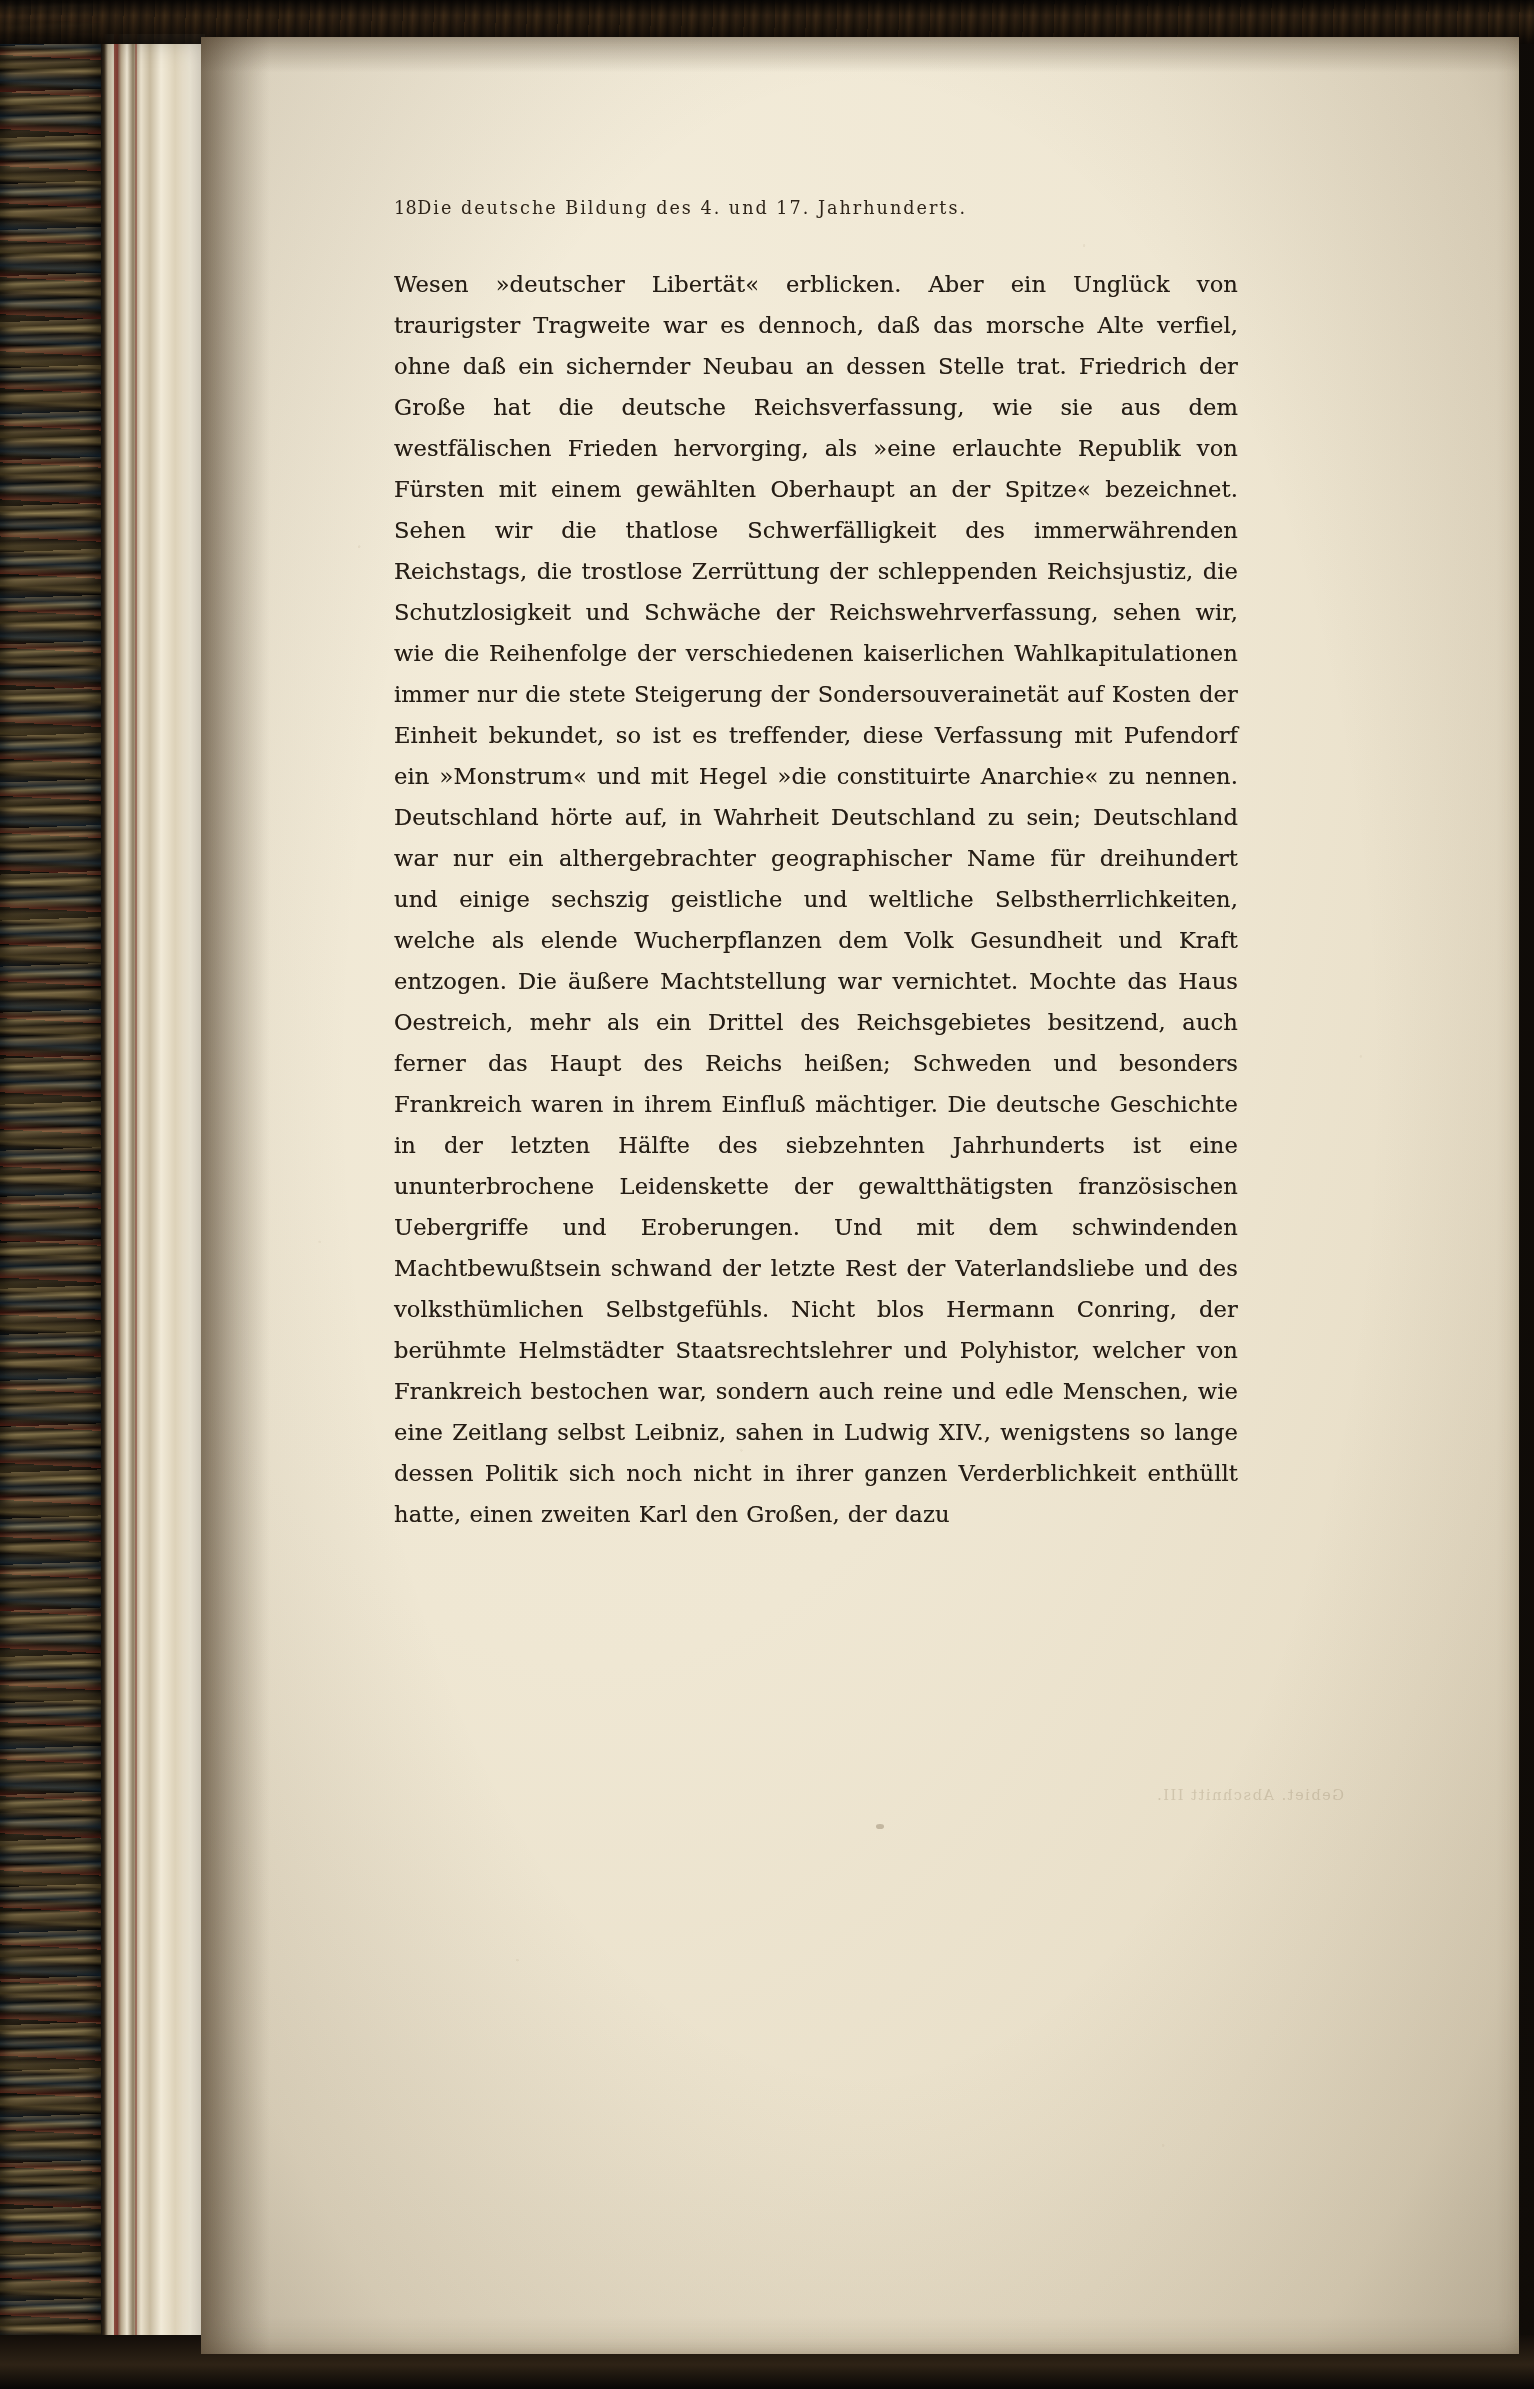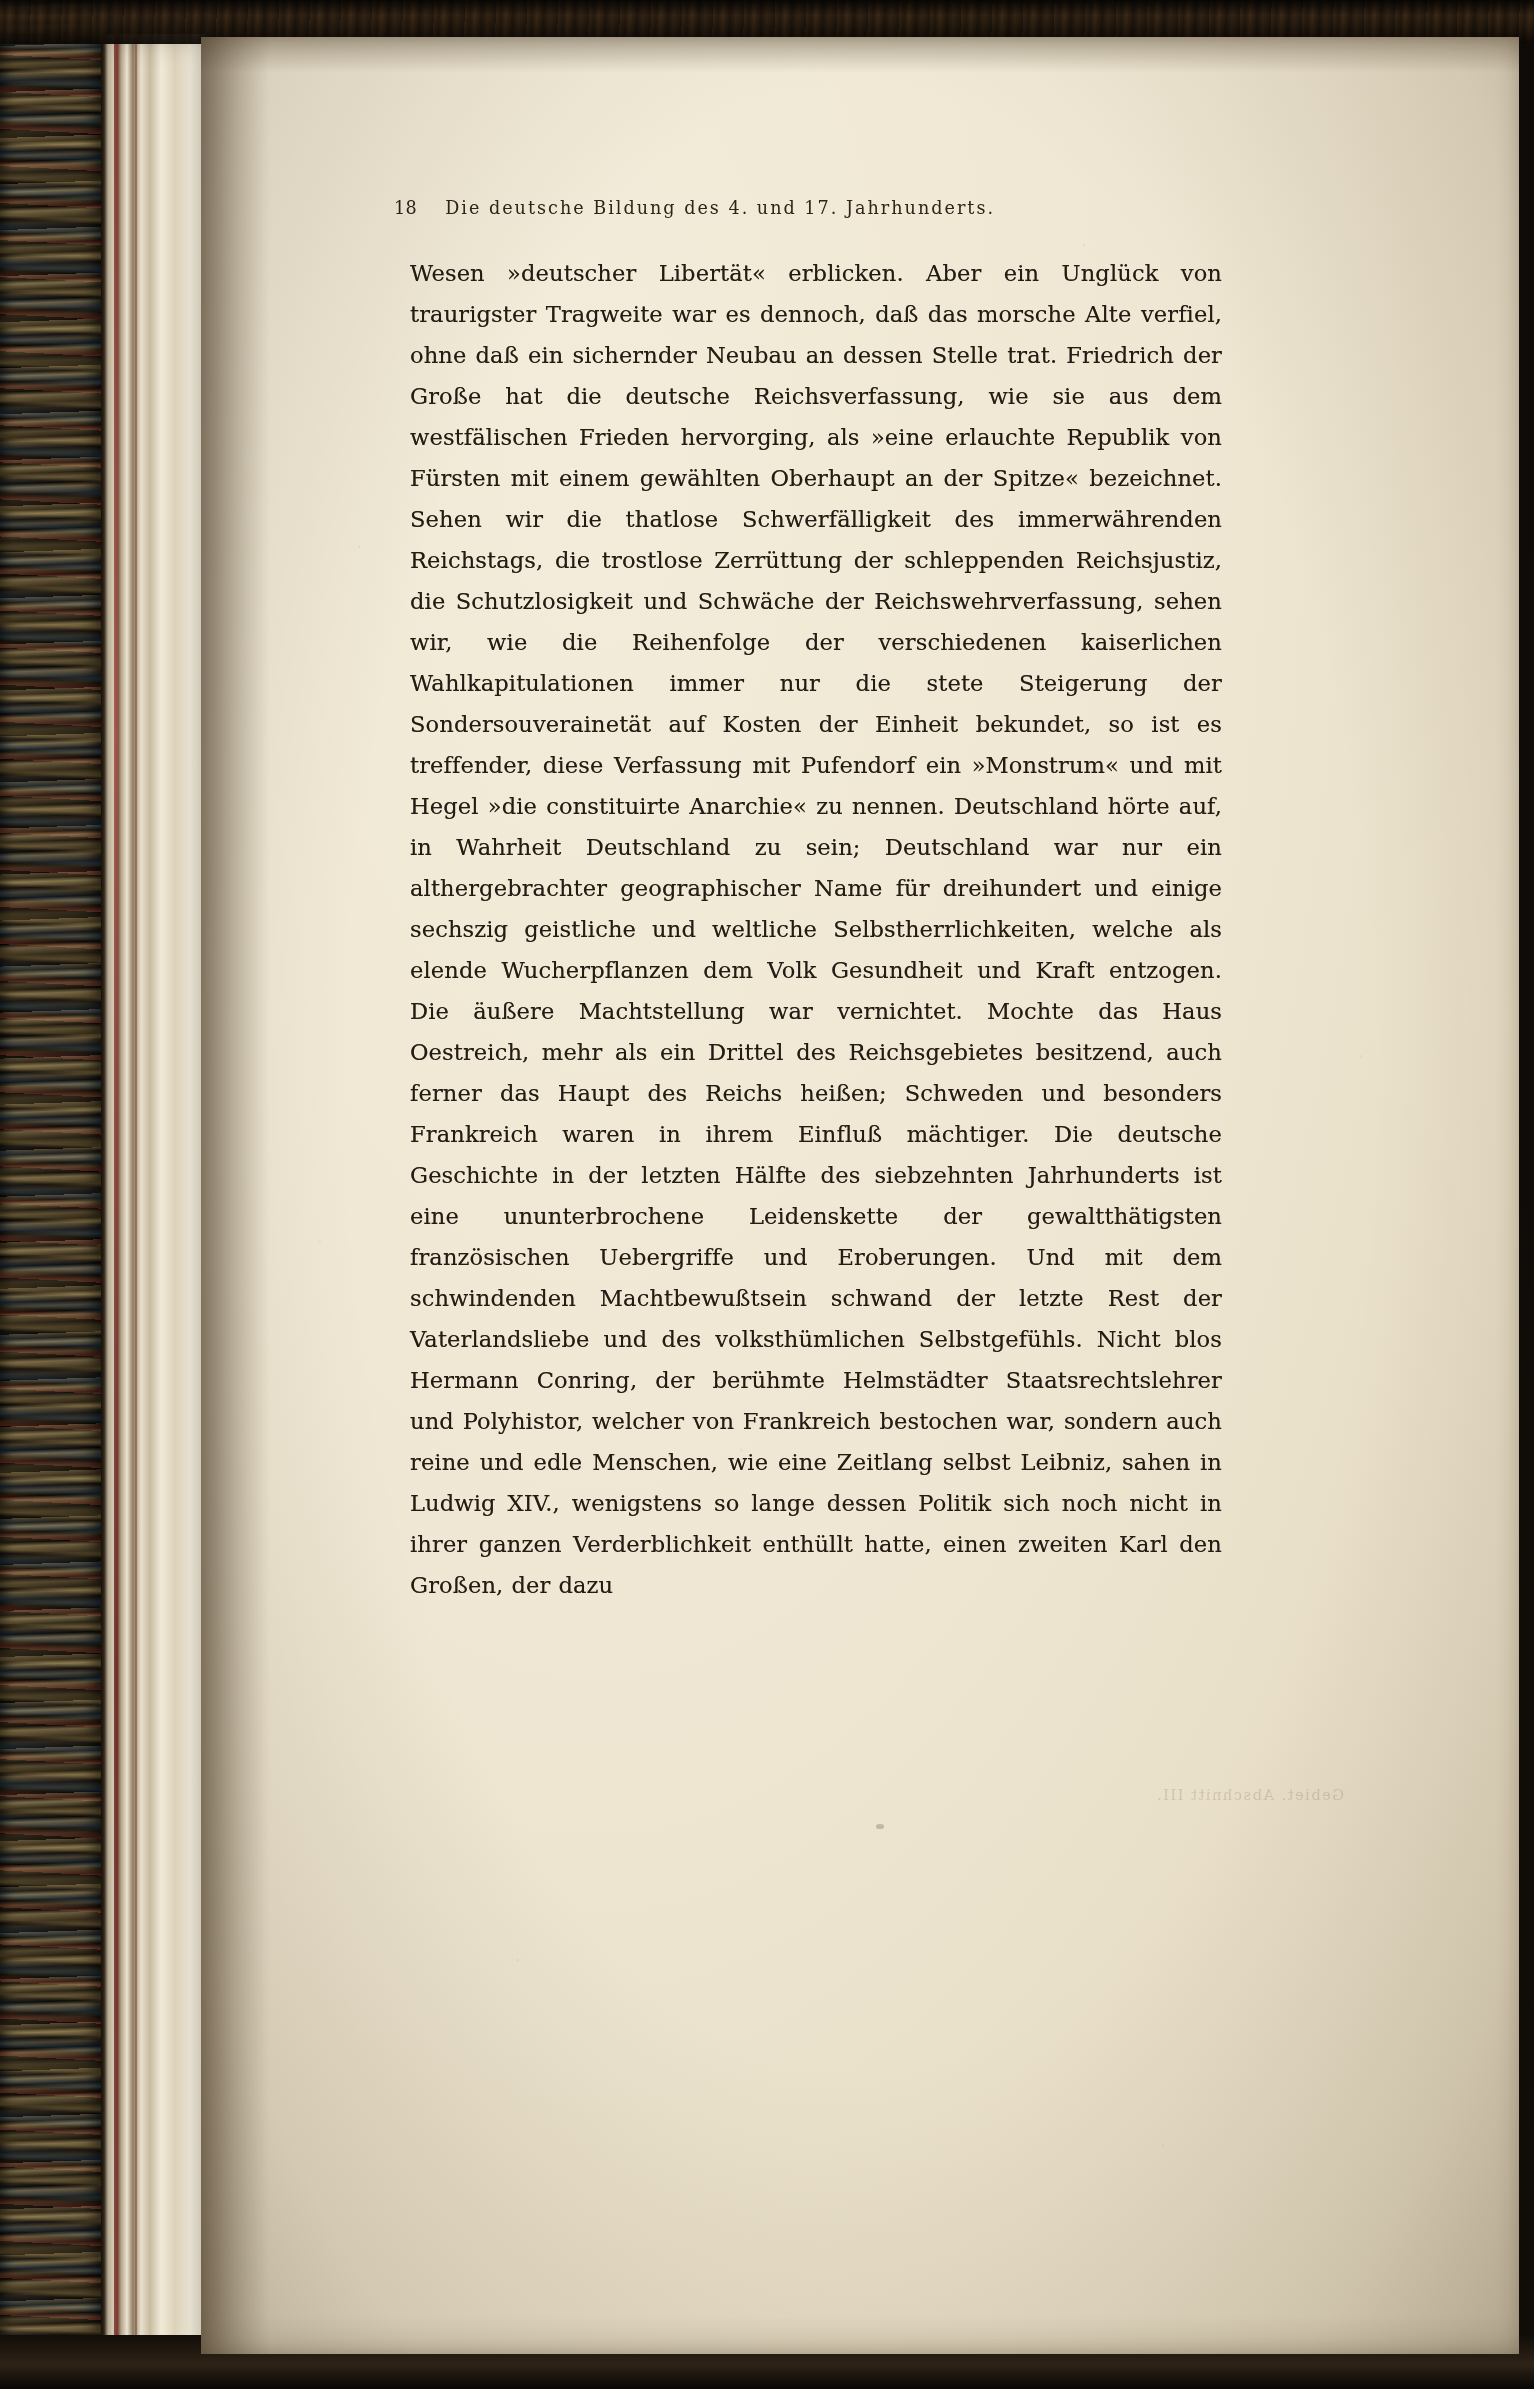--- a/index.html
+++ b/index.html
@@ -132,22 +132,21 @@
   
   .textblock {
     position: absolute;
     left: 193px; top: 161px;
     width: 844px;
   }
 
   .running-head {
     display: flex;
     align-items: baseline;
-    gap: 28px;
-    margin-bottom: 35px;
+    margin-bottom: 46px;
     color: #2a2118;
   }
   .folio {
     font-size: 17.6px;
     letter-spacing: 0.4px;
   }
   .head-title {
     font-size: 17.6px;
     letter-spacing: 2px;
     color: #2e2419;
@@ -156,21 +155,21 @@
   .body-text {
     font-size: 22.6px;
     line-height: 41px;
     color: #241c14;
     text-align: justify;
     text-justify: inter-word;
     word-spacing: 0.8px;
     letter-spacing: 0.1px;
     text-shadow: 0 0 0.6px rgba(40,30,18,.55);
   }
-  .body-text p { margin: 16px; }
+  .body-text p { margin: 0; }
 
   
   .showthrough {
     position: absolute;
     left: 821px; top: 1749px;
     width: 322px;
     font-size: 14.6px;
     letter-spacing: 1.5px;
     color: rgba(120,100,70,.22);
     transform: scaleX(-1);

